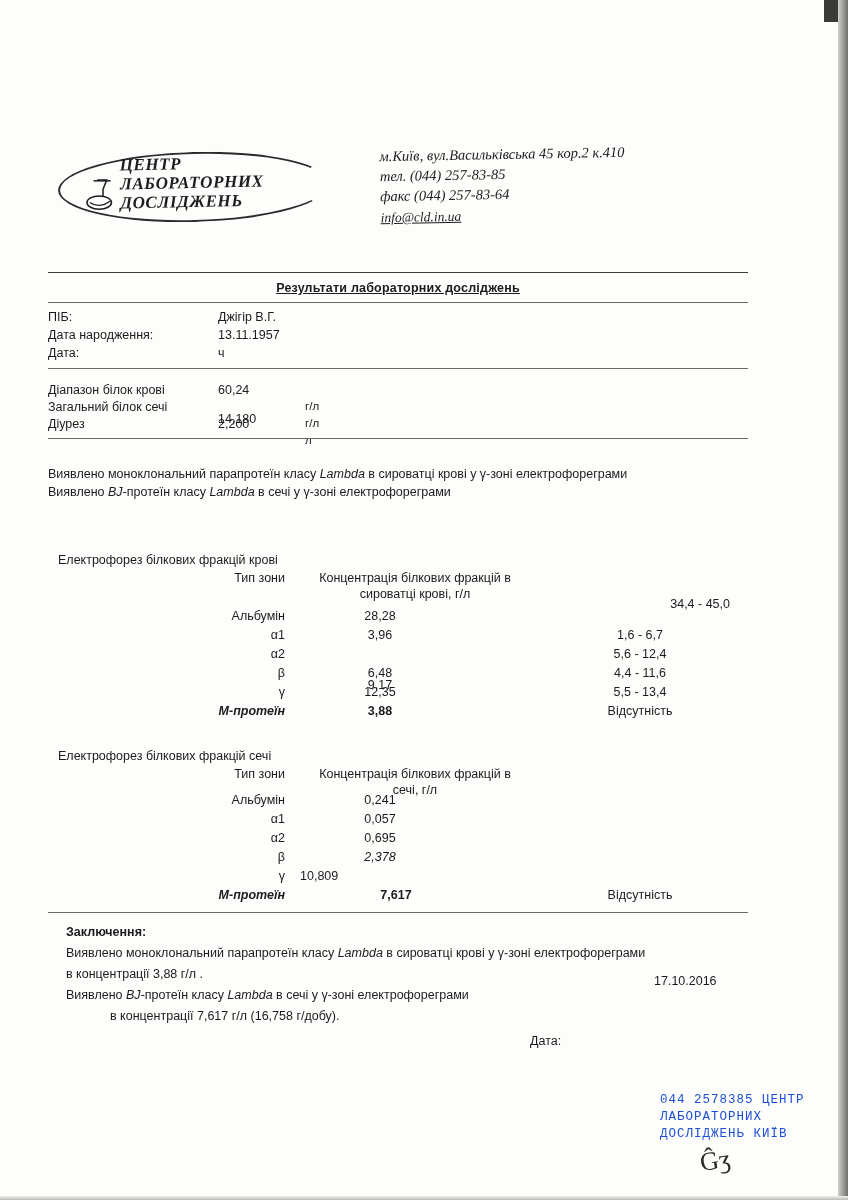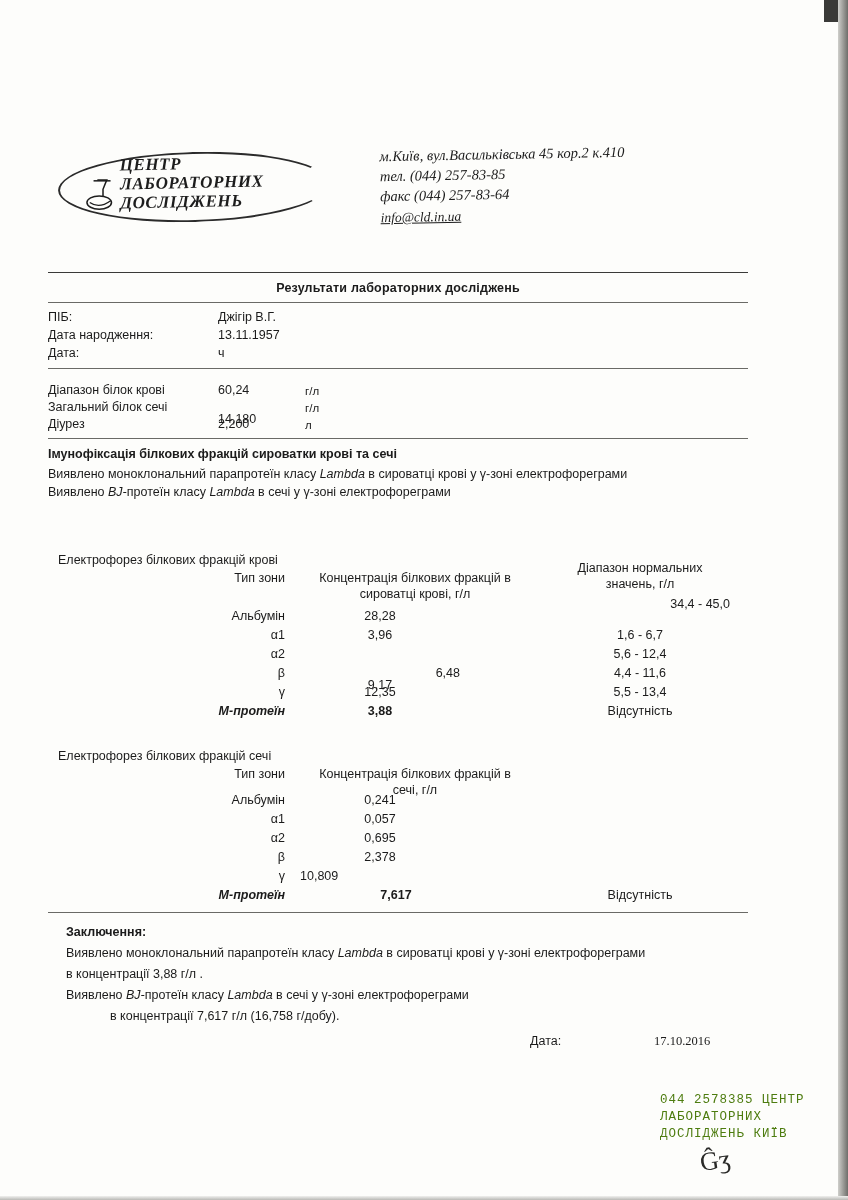--- a/index.html
+++ b/index.html
@@ -119,39 +119,39 @@
     position: absolute;
     left: 48px;
     width: 700px;
     text-align: center;
     font-size: 12.5px;
     font-weight: bold;
     letter-spacing: .2px;
   }
   .bold { font-weight: bold; }
   .ital { font-style: italic; }
-  .sm { font-size: 11.5px; }
+  .sm { font-size: 11.5px; margin-top: 15px; }
 
   
   .kv-label { left: 48px; }
   .kv-value { left: 218px; }
   .unit { left: 305px; }
 
   .hdr-block { position: absolute; font-size: 12.5px; line-height: 16px; }
   .hdr-block .c { text-align: center; }
 
   .footer-sign {
     position: absolute;
     left: 660px;
     top: 1092px;
     font-family: "Liberation Mono", monospace;
     font-size: 12.5px;
     line-height: 17px;
     letter-spacing: 1px;
-    color: #4d7c0f;
+    color: #1d4ed8;
   }
   .stamp-scribble {
     position: absolute;
     left: 700px;
     top: 1146px;
     font-family: "Liberation Serif", serif;
     font-size: 26px;
     color: #2a2a28;
     transform: rotate(-8deg);
   }
@@ -181,21 +181,21 @@
   </div>
 
   <div class="contacts">
     <div class="line">м.Київ, вул.Васильківська 45 кор.2 к.410</div>
     <div class="line">тел. (044) 257-83-85</div>
     <div class="line">факс (044) 257-83-64</div>
     <div class="line mail">info@cld.in.ua</div>
   </div>
 
   <div class="rule" style="top:272px;"></div>
-  <div class="title-center" style="top:281px;">Результати лабораторних досліджень</div>
+  <div class="title-center" style="top:281px;text-decoration:underline;">Результати лабораторних досліджень</div>
   <div class="rule thin" style="top:302px;"></div>
 
   <div class="t kv-label" style="top:309px;">ПІБ:</div>
   <div class="t kv-value" style="top:309px;">Джігір В.Г.</div>
 
   <div class="t kv-label" style="top:327px;">Дата народження:</div>
   <div class="t kv-value" style="top:327px;">13.11.1957</div>
 
   <div class="t kv-label" style="top:345px;">Дата:</div>
   <div class="t kv-value" style="top:345px;">ч</div>
@@ -209,62 +209,57 @@
   <div class="t kv-label" style="top:399px;">Загальний білок сечі</div>
   <div class="t kv-value" style="top:399px;margin-top:12px;">14,180</div>
   <div class="t unit sm" style="top:400px;">г/л</div>
 
   <div class="t kv-label" style="top:416px;">Діурез</div>
   <div class="t kv-value" style="top:416px;">2,200</div>
   <div class="t unit sm" style="top:417px;">л</div>
 
   <div class="rule thin" style="top:438px;"></div>
 
-  <div class="t bold" style="left:48px; top:446px;">Імунофіксація  білкових фракцій сироватки крові та сечі</div>
 
   <div class="t" style="left:48px; top:466px;">
     <span>Виявлено моноклональний парапротеїн класу </span><span class="ital">Lambda</span><span> в сироватці крові у γ-зоні електрофореграми</span>
   </div>
 
   <div class="t" style="left:48px; top:484px;">
     <span>Виявлено </span><span class="ital">BJ-</span><span>протеїн класу </span><span class="ital">Lambda</span><span> в сечі у γ-зоні електрофореграми</span>
   </div>
 
   <div class="t" style="left:58px; top:552px;">Електрофорез білкових фракцій крові</div>
 
   <div class="hdr-block" style="left:155px; top:570px; width:130px; text-align:right;">Тип зони</div>
 
   <div class="hdr-block" style="left:300px; top:570px; width:230px;">
     <div class="c">Концентрація білкових фракцій в</div>
     <div class="c">сироватці крові, г/л</div>
   </div>
 
-  <div class="hdr-block" style="left:550px; top:560px; width:180px;">
-    <div class="c">Діапазон нормальних</div>
-    <div class="c">значень, г/л</div>
-  </div>
 
   <div>
     <div class="t" style="left:160px; top:608px; width:125px; text-align:right;">Альбумін</div>
     <div class="t" style="left:300px; top:608px; width:160px; text-align:center;">28,28</div>
     <div class="t" style="left:550px; top:596px; width:180px; text-align:right;">34,4 - 45,0</div>
   </div>
   <div>
     <div class="t" style="left:160px; top:627px; width:125px; text-align:right;">α1</div>
     <div class="t" style="left:300px; top:627px; width:160px; text-align:center;">3,96</div>
     <div class="t" style="left:550px; top:627px; width:180px; text-align:center;">1,6 - 6,7</div>
   </div>
   <div>
     <div class="t" style="left:160px; top:646px; width:125px; text-align:right;">α2</div>
     <div class="t" style="left:300px; top:646px; width:160px; text-align:center;margin-top:31px;">9,17</div>
     <div class="t" style="left:550px; top:646px; width:180px; text-align:center;">5,6 - 12,4</div>
   </div>
   <div>
     <div class="t" style="left:160px; top:665px; width:125px; text-align:right;">β</div>
-    <div class="t" style="left:300px; top:665px; width:160px; text-align:right;">6,48</div>
+    <div class="t" style="left:300px; top:665px; width:160px; text-align:center;">6,48</div>
     <div class="t" style="left:550px; top:665px; width:180px; text-align:center;">4,4 - 11,6</div>
   </div>
   <div>
     <div class="t" style="left:160px; top:684px; width:125px; text-align:right;">γ</div>
     <div class="t" style="left:300px; top:684px; width:160px; text-align:center;">12,35</div>
     <div class="t" style="left:550px; top:684px; width:180px; text-align:center;">5,5 - 13,4</div>
   </div>
   <div>
     <div class="t bold ital" style="left:160px; top:703px; width:125px; text-align:right;">М-протеїн</div>
     <div class="t bold" style="left:300px; top:703px; width:160px; text-align:center;">3,88</div>
@@ -287,21 +282,21 @@
   <div>
     <div class="t" style="left:160px; top:811px; width:125px; text-align:right;">α1</div>
     <div class="t" style="left:300px; top:811px; width:160px; text-align:center;">0,057</div>
   </div>
   <div>
     <div class="t" style="left:160px; top:830px; width:125px; text-align:right;">α2</div>
     <div class="t" style="left:300px; top:830px; width:160px; text-align:center;">0,695</div>
   </div>
   <div>
     <div class="t" style="left:160px; top:849px; width:125px; text-align:right;">β</div>
-    <div class="t" style="left:300px; top:849px; width:160px; text-align:center;">2,378</div>
+    <div class="t" style="left:300px; top:849px; width:160px; text-align:center;font-style:italic;">2,378</div>
   </div>
   <div>
     <div class="t" style="left:160px; top:868px; width:125px; text-align:right;">γ</div>
     <div class="t" style="left:300px; top:868px; width:160px; text-align:left;">10,809</div>
   </div>
   <div>
     <div class="t bold ital" style="left:160px; top:887px; width:125px; text-align:right;">М-протеїн</div>
     <div class="t bold" style="left:316px; top:887px; width:160px; text-align:center;">7,617</div>
     <div class="t" style="left:550px; top:887px; width:180px; text-align:center;">Відсутність</div>
   </div>
@@ -313,21 +308,21 @@
   <div class="t" style="left:66px; top:945px;">
     <span>Виявлено моноклональний парапротеїн класу </span><span class="ital">Lambda</span><span> в сироватці крові у γ-зоні електрофореграми</span>
   </div>
   <div class="t" style="left:66px; top:966px;">в концентрації 3,88 г/л .</div>
   <div class="t" style="left:66px; top:987px;">
     <span>Виявлено </span><span class="ital">BJ-</span><span>протеїн класу </span><span class="ital">Lambda</span><span> в сечі у γ-зоні електрофореграми</span>
   </div>
   <div class="t" style="left:66px; top:1008px;margin-left:44px;">в концентрації 7,617 г/л (16,758 г/добу).</div>
 
   <div class="t" style="left:530px; top:1033px;">Дата:</div>
-  <div class="t" style="left:654px; top:1033px;font-family:Liberation Serif, serif;">17.10.2016</div>
+  <div class="t" style="left:654px; top:973px;">17.10.2016</div>
 
   <div class="footer-sign">
     <div>044 2578385 ЦЕНТР</div>
     <div>ЛАБОРАТОРНИХ</div>
     <div>ДОСЛІДЖЕНЬ  КИЇВ</div>
   </div>
   <div class="stamp-scribble">Ĝʒ</div>
 
 </div>
 

